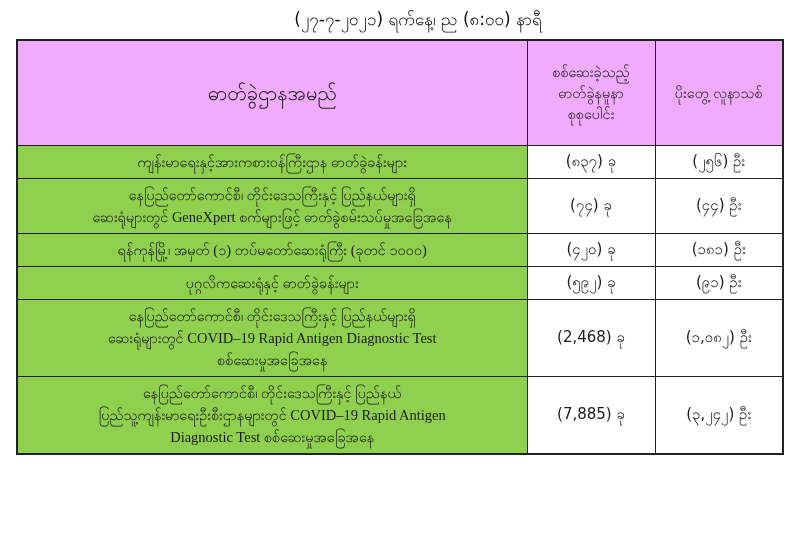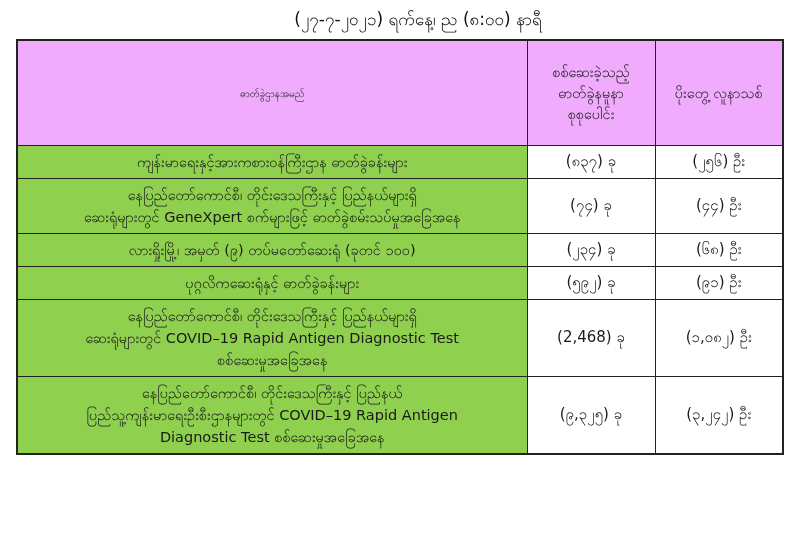--- a/index.html
+++ b/index.html
@@ -48,28 +48,29 @@
   .col-new  { width: 128px; }
 
   thead td {
     text-align: center;
     font-size: 14.5px;
     line-height: 21px;
     height: 96px;
     background: #f0abfc;
   }
   thead td.head-name {
-    font-size: 10px;
+    font-size: 20px;
   }
   tbody td.name {
     text-align: center;
     font-size: 14.5px;
     line-height: 22px;
     background: #8fd14f;
     padding: 5px 8px;
+    font-family: Liberation Serif, serif;
   }
   tbody td.num {
     text-align: center;
     font-size: 15px;
     background: #ffffff;
     white-space: nowrap;
     margin-top: 16px;
   }
   tbody tr.row-block td.name {
     background: #8fd14f;
@@ -108,28 +109,28 @@
 
       <tr class="row-block">
         <td class="name">
           <span class="line">နေပြည်တော်ကောင်စီ၊ တိုင်းဒေသကြီးနှင့် ပြည်နယ်များရှိ</span>
           <span class="line">ဆေးရုံများတွင် GeneXpert စက်များဖြင့် ဓာတ်ခွဲစမ်းသပ်မှုအခြေအနေ</span>
         </td>
         <td class="num">(၇၄) ခု</td>
         <td class="num">(၄၄) ဦး</td>
       </tr>
 
-
       <tr class="row-block">
         <td class="name">
-          <span class="line">လားရှိုးမြို့၊ အမှတ် (၉) တပ်မတော်ဆေးရုံ (ခုတင် ၁၀၀)</span>
+          <span class="line">ရန်ကုန်မြို့၊ အမှတ် (၁) တပ်မတော်ဆေးရုံကြီး (ခုတင် ၁၀၀၀)</span>
         </td>
-        <td class="num">(၂၃၄) ခု</td>
-        <td class="num">(၆၈) ဦး</td>
+        <td class="num">(၄၂၀) ခု</td>
+        <td class="num">(၁၈၁) ဦး</td>
       </tr>
+
 
       <tr class="row-block">
         <td class="name">
           <span class="line">ပုဂ္ဂလိကဆေးရုံနှင့် ဓာတ်ခွဲခန်းများ</span>
         </td>
         <td class="num">(၅၉၂) ခု</td>
         <td class="num">(၉၁) ဦး</td>
       </tr>
 
       <tr class="row-block">
@@ -141,20 +142,20 @@
         <td class="num">(2,468) ခု</td>
         <td class="num">(၁,၀၈၂) ဦး</td>
       </tr>
 
       <tr class="row-block">
         <td class="name">
           <span class="line">နေပြည်တော်ကောင်စီ၊ တိုင်းဒေသကြီးနှင့် ပြည်နယ်</span>
           <span class="line">ပြည်သူ့ကျန်းမာရေးဦးစီးဌာနများတွင်  COVID–19 Rapid Antigen</span>
           <span class="line">Diagnostic Test စစ်ဆေးမှုအခြေအနေ</span>
         </td>
-        <td class="num">(၉,၃၂၅) ခု</td>
+        <td class="num">(7,885) ခု</td>
         <td class="num">(၃,၂၄၂) ဦး</td>
       </tr>
 
     </tbody>
   </table>
 
 </div>
 
 </body></html>

